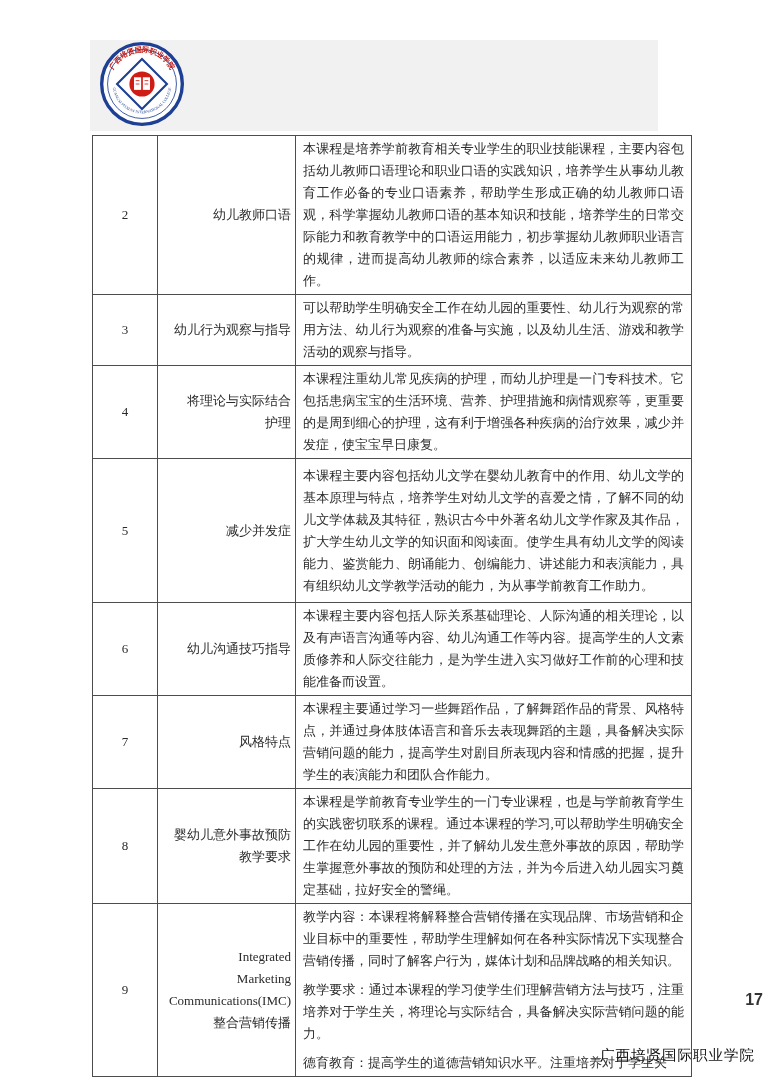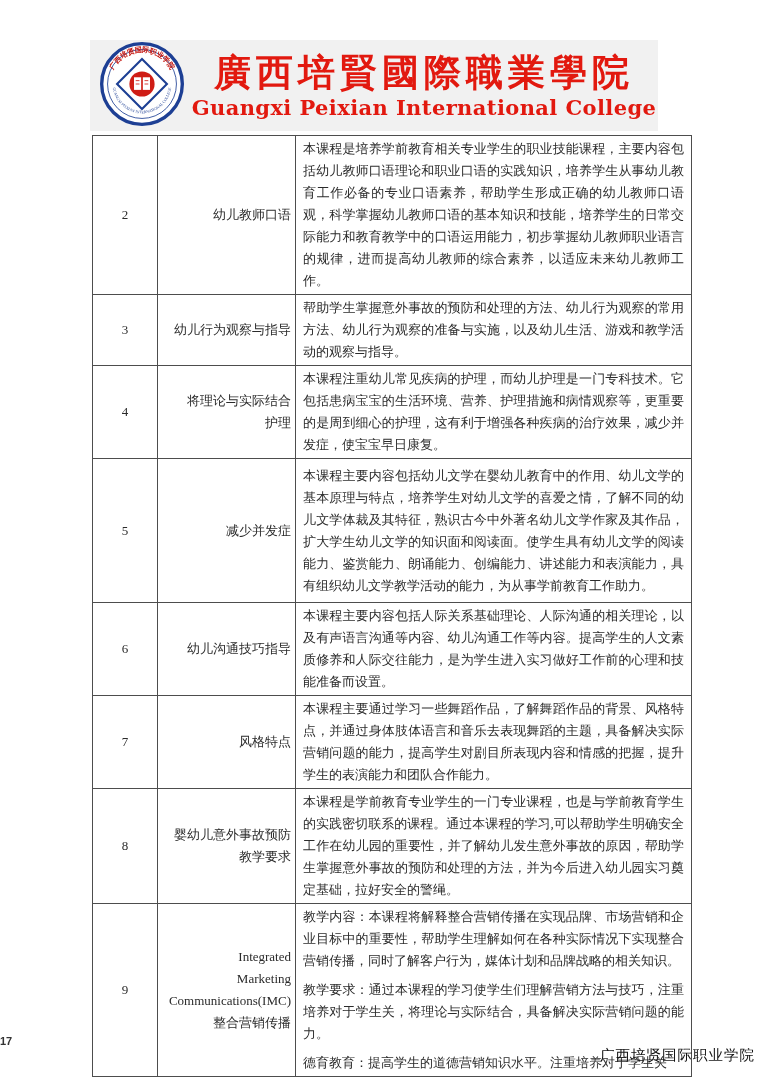--- a/index.html
+++ b/index.html
@@ -40,23 +40,23 @@
   tbody tr:nth-child(1) td{height:145px;}
   tbody tr:nth-child(2) td{height:57px;}
   tbody tr:nth-child(3) td{height:78px;}
   tbody tr:nth-child(4) td{height:139px;}
   tbody tr:nth-child(5) td{height:79px;}
   tbody tr:nth-child(6) td{height:78px;}
   tbody tr:nth-child(7) td{height:99px;}
   tbody tr:nth-child(8) td{height:150px;}
   
   .page-number{
-    position:absolute;left:0;top:991px;width:763px;text-align:left;
+    position:absolute;left:0;top:991px;width:763px;text-align:right;
     font-family:"Liberation Sans","DejaVu Sans",sans-serif;
-    font-size:11px;font-weight:bold;color:#333;margin-top:44px;
+    font-size:16px;font-weight:bold;color:#333;
   }
   .footer-mark{
     position:absolute;right:8px;top:1046px;
     font-size:14.5px;color:#111;letter-spacing:1px;
     font-family:"Liberation Serif","DejaVu Serif",serif;
   }
 </style>
 </head>
 <body>
 
@@ -82,40 +82,36 @@
         <g>
           <rect x="40.5" y="42" width="8.5" height="15" fill="#ffffff"></rect>
           <rect x="51" y="42" width="8.5" height="15" fill="#ffffff"></rect>
           <line x1="42.5" y1="46" x2="47" y2="46" stroke="#cf1d15" stroke-width="1"></line>
           <line x1="42.5" y1="50" x2="47" y2="50" stroke="#cf1d15" stroke-width="1"></line>
           <line x1="53" y1="46" x2="57.5" y2="46" stroke="#cf1d15" stroke-width="1"></line>
           <line x1="53" y1="50" x2="57.5" y2="50" stroke="#cf1d15" stroke-width="1"></line>
         </g>
       </svg>
     </div>
-    <div class="titles">
-      <div class="title-zh">廣西培賢國際職業學院</div>
-      <div class="title-en">Guangxi Peixian International College</div>
-    </div>
   </div>
 
   <table class="course-table">
     <tbody>
         <tr>
           <td class="col-no">2</td>
           <td class="col-course">幼儿教师口语</td>
           <td class="col-desc">
             <p>本课程是培养学前教育相关专业学生的职业技能课程，主要内容包括幼儿教师口语理论和职业口语的实践知识，培养学生从事幼儿教育工作必备的专业口语素养，帮助学生形成正确的幼儿教师口语观，科学掌握幼儿教师口语的基本知识和技能，培养学生的日常交际能力和教育教学中的口语运用能力，初步掌握幼儿教师职业语言的规律，进而提高幼儿教师的综合素养，以适应未来幼儿教师工作。</p>
           </td>
         </tr>
         <tr>
           <td class="col-no">3</td>
           <td class="col-course">幼儿行为观察与指导</td>
           <td class="col-desc">
-            <p>帮助学生掌握意外事故的预防和处理的方法、幼儿行为观察的常用方法、幼儿行为观察的准备与实施，以及幼儿生活、游戏和教学活动的观察与指导。</p>
+            <p>可以帮助学生明确安全工作在幼儿园的重要性、幼儿行为观察的常用方法、幼儿行为观察的准备与实施，以及幼儿生活、游戏和教学活动的观察与指导。</p>
           </td>
         </tr>
         <tr>
           <td class="col-no">4</td>
           <td class="col-course">将理论与实际结合
 护理</td>
           <td class="col-desc">
             <p>本课程注重幼儿常见疾病的护理，而幼儿护理是一门专科技术。它包括患病宝宝的生活环境、营养、护理措施和病情观察等，更重要的是周到细心的护理，这有利于增强各种疾病的治疗效果，减少并发症，使宝宝早日康复。</p>
           </td>
         </tr>

